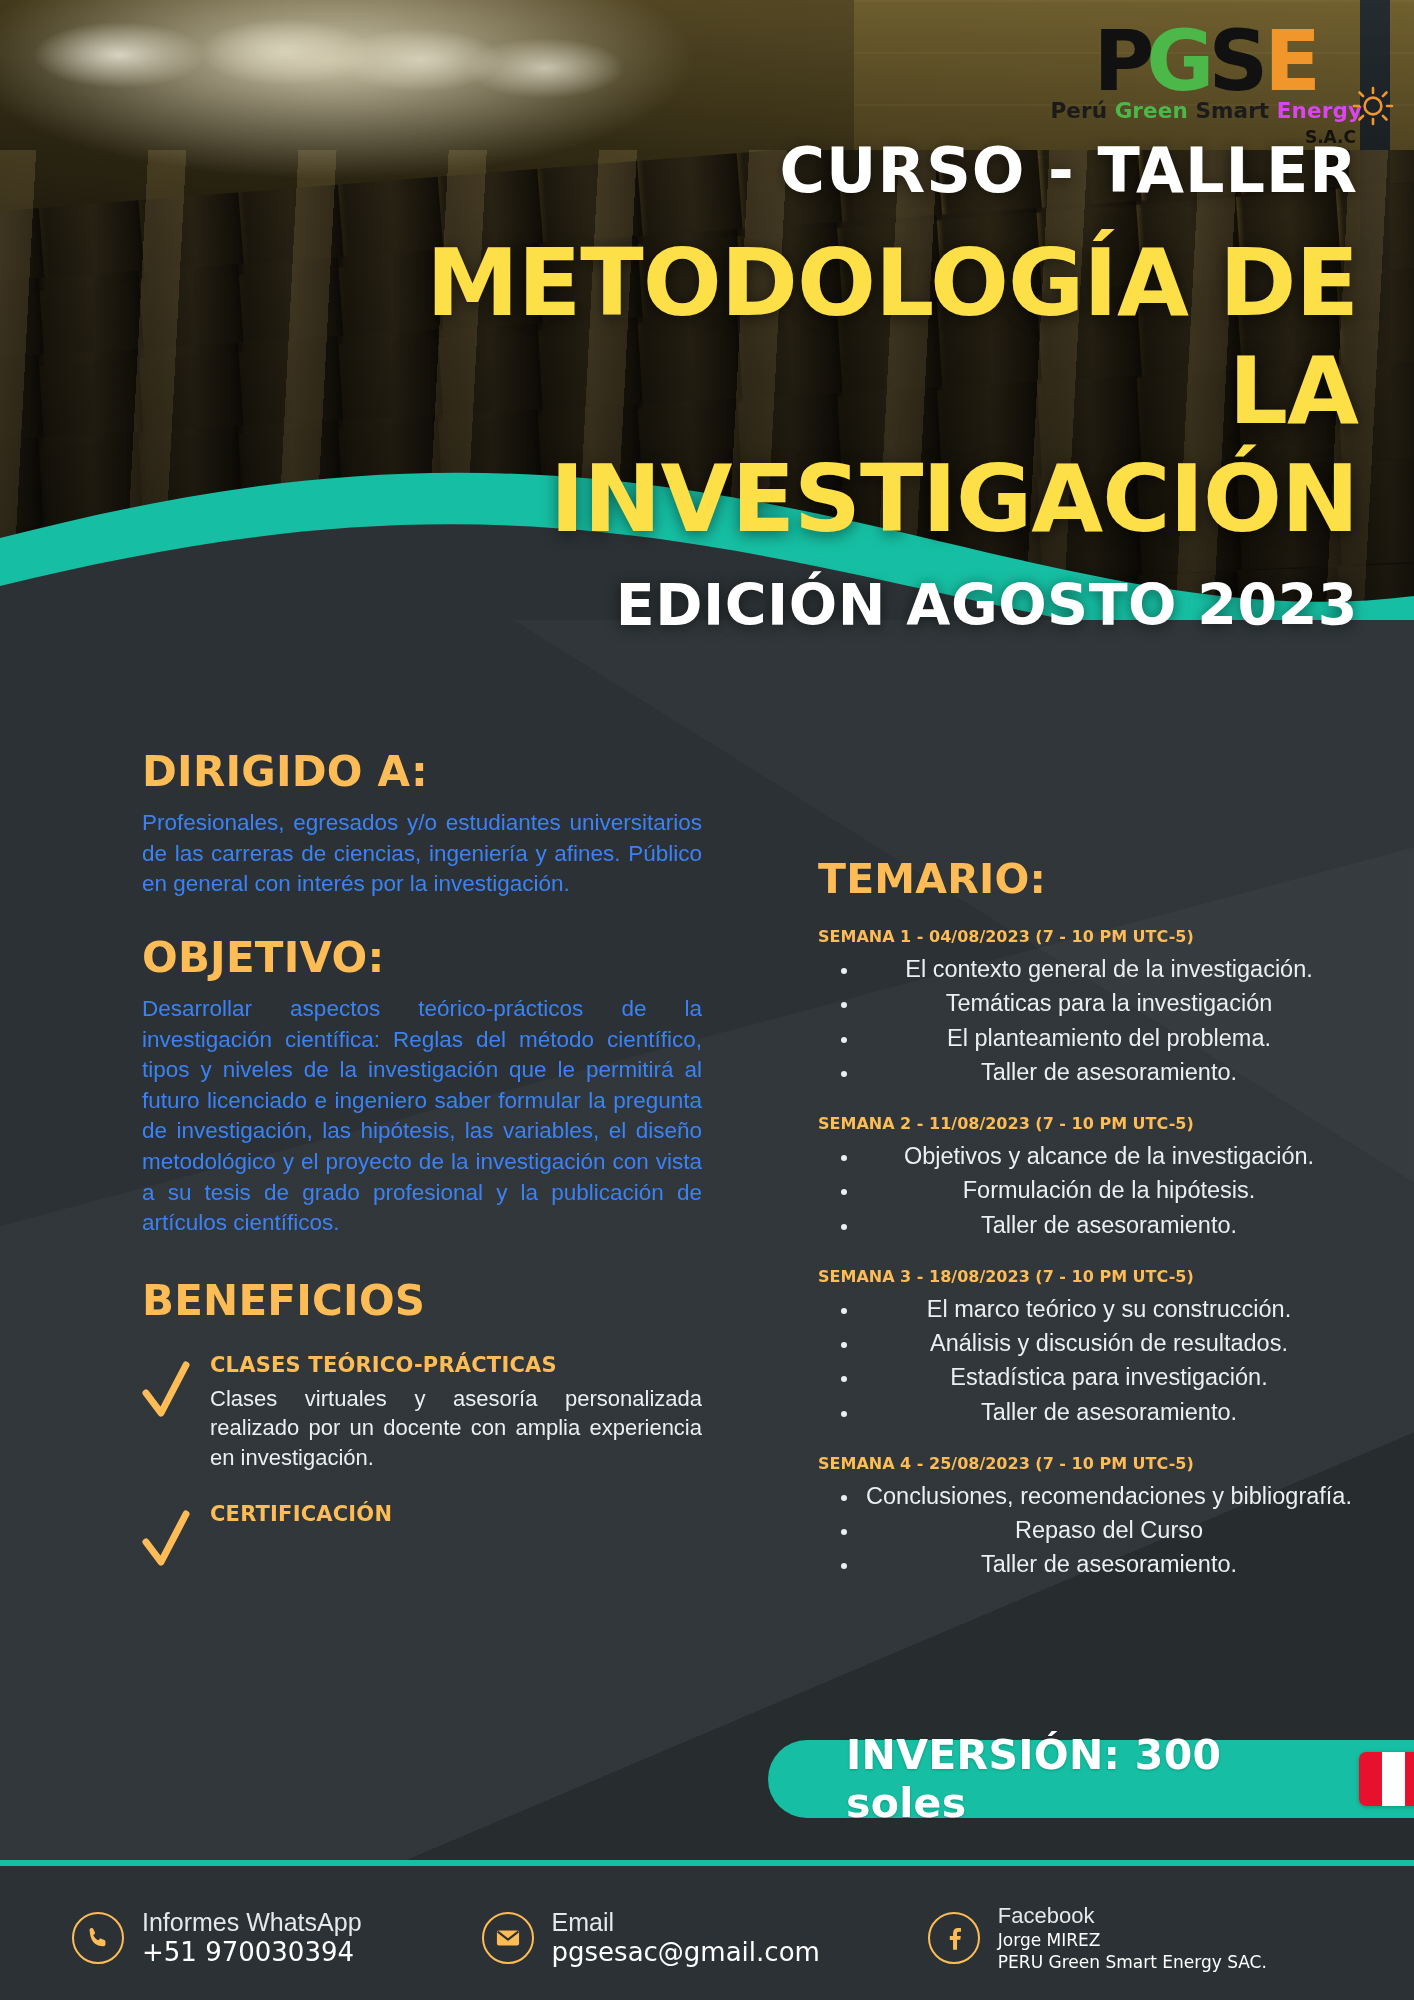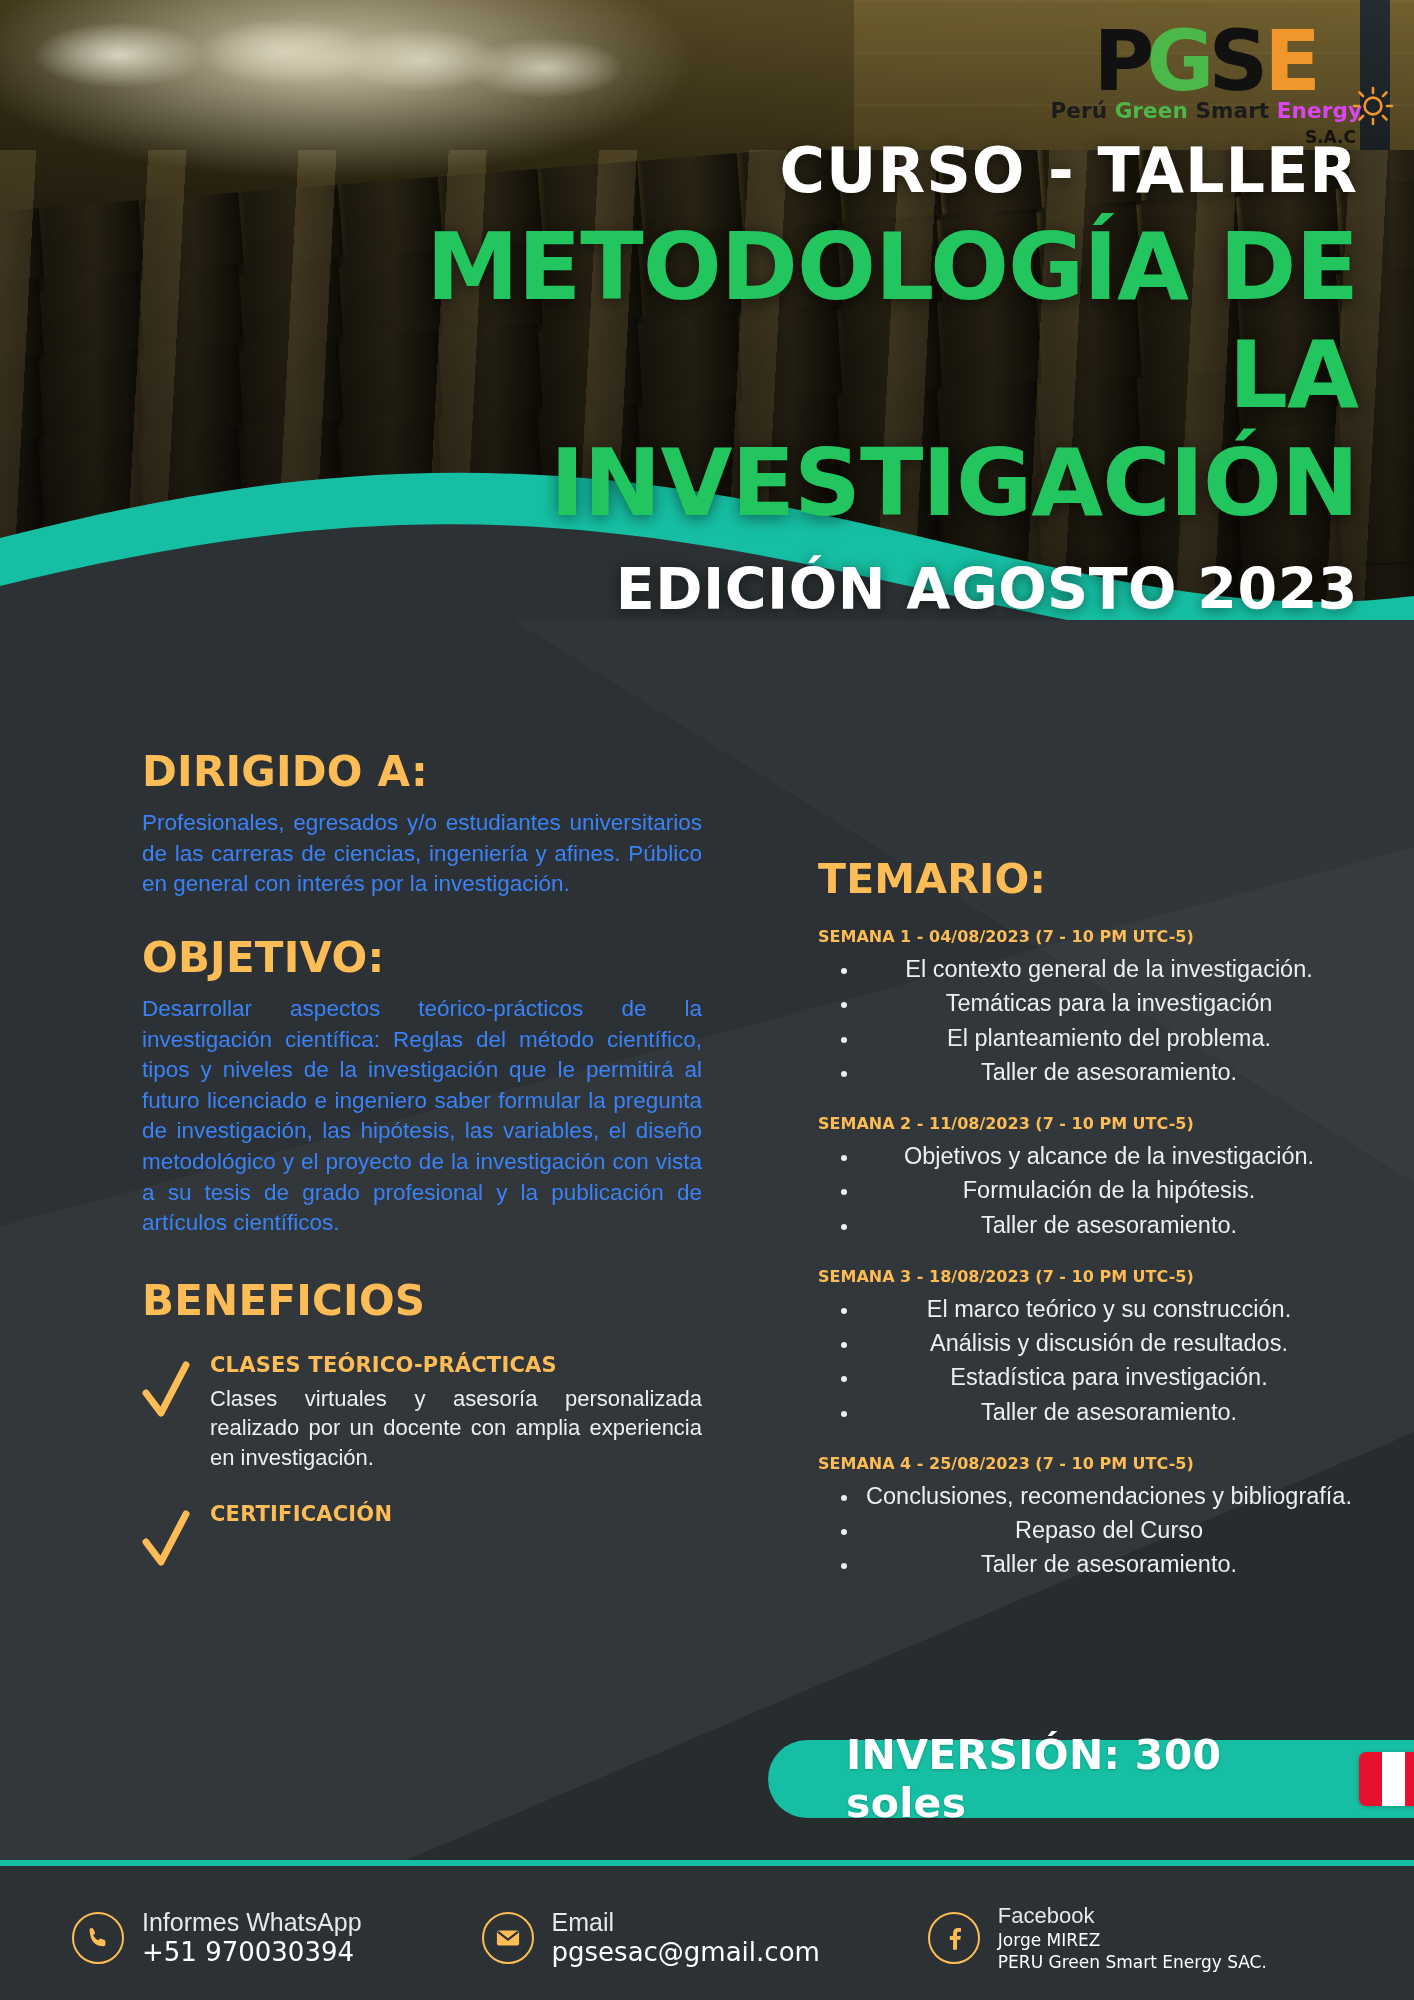--- a/index.html
+++ b/index.html
@@ -129,24 +129,24 @@
   .bulb{position:absolute;right:-34px;top:40px;}
 
   
   .titles{position:absolute;right:56px;top:140px;text-align:right;z-index:7;width:1060px;}
   .t-curso{
     color:#fff;font-size:62px;font-weight:bold;letter-spacing:1px;line-height:1;
     font-family:"DejaVu Sans", sans-serif;
     text-shadow:0 2px 14px rgba(0,0,0,.45);
   }
   .t-main{
-    color:#22c55e;font-size:93px;font-weight:bold;line-height:1.16;letter-spacing:-1px;
+    color:#fde047;font-size:93px;font-weight:bold;line-height:1.16;letter-spacing:-1px;
     font-family:"DejaVu Sans", sans-serif;
     text-shadow:0 3px 16px rgba(0,0,0,.5);
-    margin-top:12px;
+    margin-top:28px;
   }
   .t-edicion{
     color:#fff;font-size:57px;font-weight:bold;letter-spacing:.5px;
     font-family:"DejaVu Sans", sans-serif;
     text-shadow:0 2px 14px rgba(0,0,0,.5);
     margin-top:18px;
   }
 
   
   .col-left{position:absolute;left:142px;top:750px;width:560px;z-index:6;}

